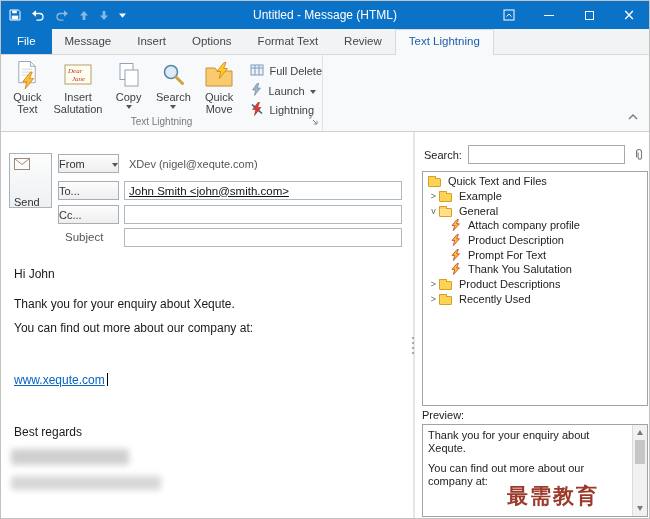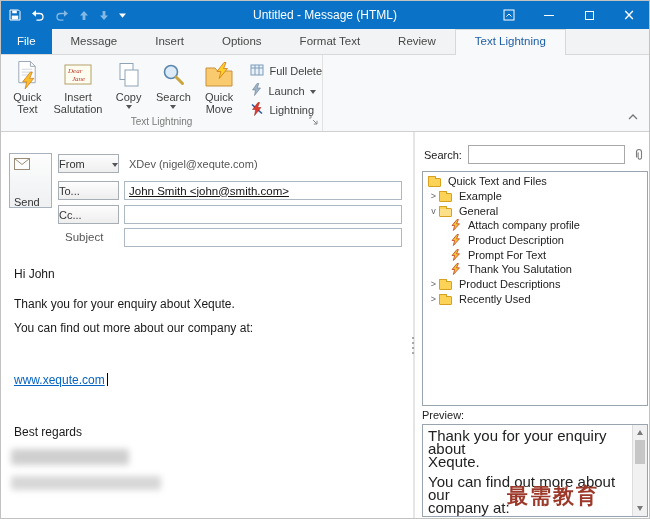--- a/index.html
+++ b/index.html
@@ -14,21 +14,21 @@
   .dim{opacity:.5}
   .title{position:absolute;left:0;right:0;top:0;height:28px;line-height:28px;text-align:center;color:#fff;font-size:12px}
   .win-controls{position:absolute;right:0;top:0;height:28px;display:flex;z-index:2}
   .win-btn{width:40px;height:28px;display:flex;align-items:center;justify-content:center;color:#fff}
   .min-bar{width:10px;height:1px;background:#fff;display:block}
   .max-box{width:9px;height:9px;border:1px solid #fff;display:block}
   .close-x{font-size:15px;line-height:1;font-family:"DejaVu Sans",sans-serif}
 
   
   .tabrow{position:absolute;top:28px;left:0;right:0;height:26px;background:#f2f3f4;display:flex;border-bottom:1px solid #d8d8d8}
-  .tab{padding:0 19px;line-height:25px;font-size:11.5px;color:#474747;white-space:nowrap}
+  .tab{padding:0 13px;line-height:25px;font-size:11.5px;color:#474747;white-space:nowrap}
   .tab-file{background:#0a72c7;color:#fff;padding:0 16px}
   .tab-active{background:#f8f9fa;border:1px solid #d8d8d8;border-bottom:none;color:#1f5fa8;line-height:23px;margin-bottom:-1px;position:relative;z-index:1}
 
   
   .ribbon{position:absolute;top:54px;left:0;right:0;height:77px;background:#f8f9fa;border-bottom:1px solid #cfcfcf}
   .rb-group{position:absolute;left:0;top:0;bottom:0;width:322px;border-right:1px solid #e2e2e2}
   .rb-buttons{display:flex;align-items:flex-start;padding:3px 0 0 4px;height:60px}
   .rb-large{display:flex;flex-direction:column;align-items:center;padding-top:1px;font-size:11px;color:#3f3f3f;text-align:center;line-height:12px}
   .rb-ic{height:32px;display:flex;align-items:center;justify-content:center}
   .w46{width:46px}.w58{width:58px}.w48{width:48px}
@@ -72,21 +72,21 @@
   .trow.lv2{padding-left:27px}
   .texp{width:11px;flex:none;font-size:9px;color:#666;text-align:center;line-height:10px}
   .ticon{flex:none;margin-right:4px;display:flex;align-items:center}
   .tlabel{padding:0 3px;white-space:nowrap}
   .selected .tlabel{background:#ccd4dd;outline:1px dotted #8b9aab}
   .foldr{width:13px;height:9px;background:#fcd257;border:1px solid #d9a01e;border-radius:1px;position:relative;margin-top:3px}
   .foldr::before{content:"";position:absolute;top:-3px;left:-1px;width:6px;height:2px;background:#fcd257;border:1px solid #d9a01e;border-bottom:none;border-radius:1px 1px 0 0}
   .foldr.open{background:#ffe08a}
   .preview-label{position:absolute;left:7px;top:277px}
   .preview{position:absolute;left:7px;top:292px;width:226px;height:93px;border:1px solid #9aa4ae;background:#fff;overflow:hidden}
-  .ptext{position:absolute;left:5px;top:4px;right:18px;font-size:15px;line-height:13px;color:#222}
+  .ptext{position:absolute;left:5px;top:4px;right:18px;font-size:11px;line-height:13px;color:#222}
   .pgap{height:7px}
   .scrollbar{position:absolute;top:0;bottom:0;right:0;width:15px;background:#f1f1f1;border-left:1px solid #dcdcdc}
   .sb-up,.sb-down{position:absolute;left:0;right:0;height:13px;display:flex;align-items:center;justify-content:center}
   .sb-up{top:1px}.sb-down{bottom:1px}
   .tri-up{width:0;height:0;border-left:3.5px solid transparent;border-right:3.5px solid transparent;border-bottom:5px solid #7a7a7a}
   .tri-down{width:0;height:0;border-left:3.5px solid transparent;border-right:3.5px solid transparent;border-top:5px solid #7a7a7a}
   .sb-thumb{position:absolute;left:2px;right:2px;top:15px;height:24px;background:#c6c6c6}
 
   
   .watermark{position:absolute;left:506px;top:481px;z-index:10;font-family:Liberation Sans, sans-serif;font-weight:bold;font-size:21px;letter-spacing:2px;color:#9c392a;white-space:nowrap}

